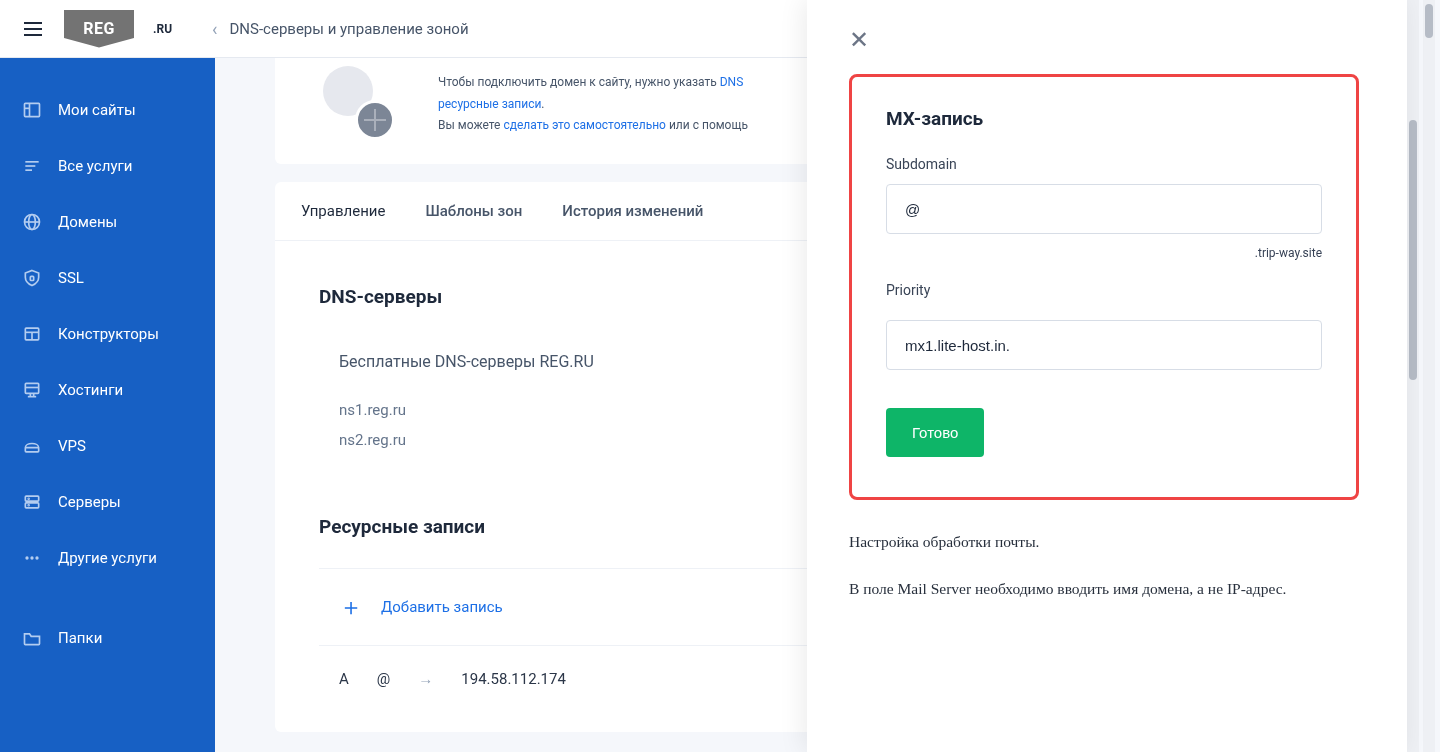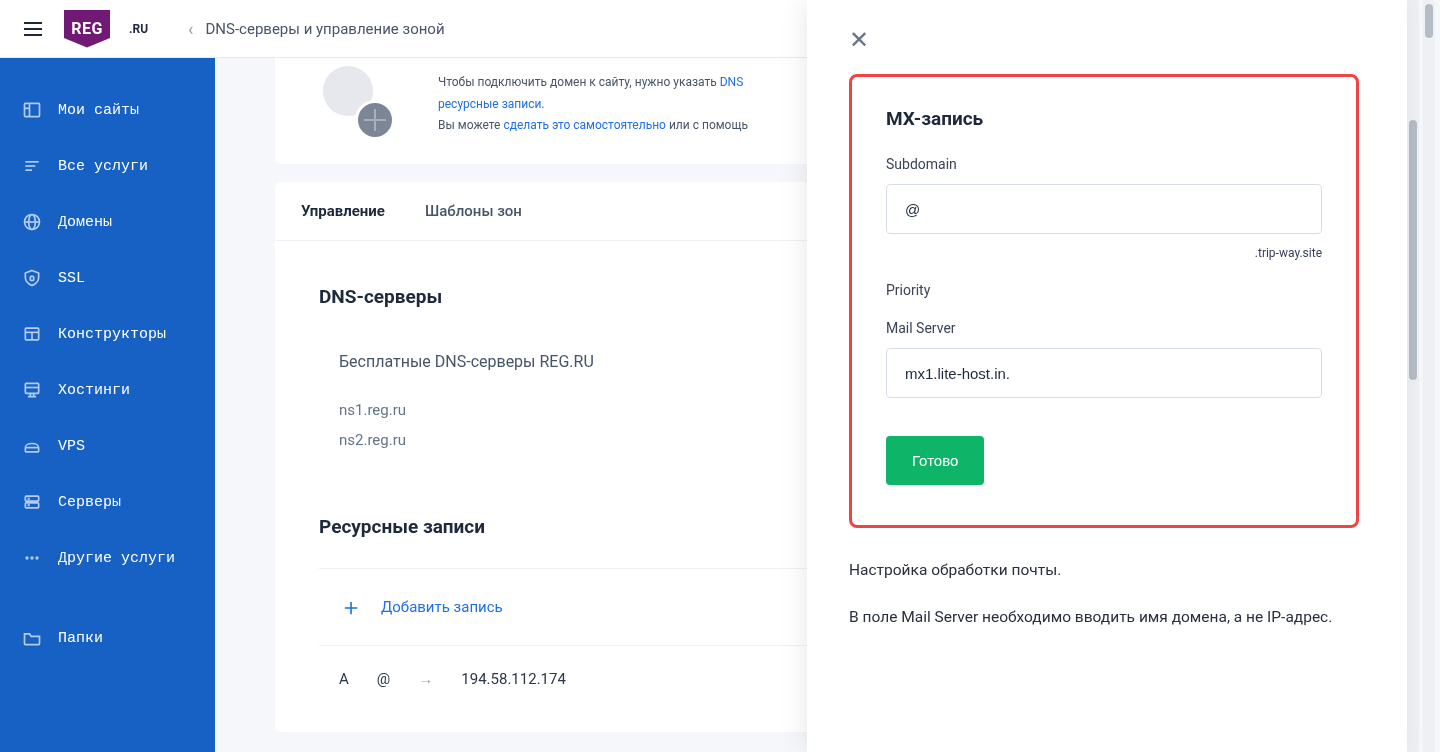--- a/index.html
+++ b/index.html
@@ -39,41 +39,41 @@
   left: 0; right: 33px; top: 0; height: 58px;
   background: #fff;
   display: flex; align-items: center;
   border-bottom: 1px solid #e5e9f0;
   z-index: 2;
 }
 .hamburger { width: 18px; height: 14px; margin-left: 24px; display: flex; flex-direction: column; justify-content: space-between; cursor: pointer; }
 .hamburger span { height: 2px; background: #1e293b; display: block; }
 .logo { margin-left: 22px; display: flex; align-items: center; }
 .logo .shield {
-  width: 46px; height: 38px; background: #701a75; position: relative;
+  width: 70px; height: 38px; background: #737373; position: relative;
   clip-path: polygon(0 0, 100% 0, 100% 75%, 50% 100%, 0 75%);
   display: flex; align-items: center; justify-content: center;
 }
 .logo .shield-text { color: #fff; font-weight: 700; font-size: 16px; letter-spacing: 0.5px; }
 .logo-ru { font-weight: 700; font-size: 12px; color: #1e293b; margin-left: 19px; }
 .breadcrumb { display: flex; align-items: center; margin-left: 40px; }
 .chev-back { color: #94a3b8; font-size: 18px; margin-right: 12px; }
 .breadcrumb-text { color: #475569; font-size: 15px; }
 
 
 .sidebar {
   position: absolute; left: 0; top: 58px; bottom: 0; width: 215px;
   background: #1760c4;
   padding-top: 24px;
   z-index: 2;
 }
 .side-item {
   display: flex; align-items: center; gap: 16px;
   padding: 19px 22px;
-  color: #fff; font-size: 15px; cursor: pointer; font-family: Liberation Mono, monospace;
+  color: #fff; font-size: 15px; cursor: pointer;
 }
 .side-icon { width: 20px; height: 18px; opacity: 0.85; flex: 0 0 20px; display:flex; align-items:center; justify-content:center; }
 .side-icon svg { width: 20px; height: 20px; }
 
 
 .content {
   position: absolute; left: 215px; top: 58px; right: 33px; bottom: 0;
   background: #f5f7fb;
 }
 .banner {
@@ -95,21 +95,21 @@
 .banner-text { font-size: 12px; color: #475569; line-height: 1.8; margin-left: 11px; }
 .banner-text a { color: #1e70e6; text-decoration: none; }
 
 .card {
   margin: 0 0 0 60px;
   background: #fff;
   border-radius: 6px;
 }
 .tabs { display: flex; gap: 40px; padding: 0 26px; border-bottom: 1px solid #eef1f6;}
 .tab { padding: 20px 0; font-size: 15px; color: #475569; font-weight:500; cursor:pointer;}
-.tab.active { color:#1e293b; font-weight:700; position:relative;}
+.tab.active { color:#1e293b; font-weight:400; position:relative;}
 .card-body { padding: 44px 44px 20px 44px; }
 .h2 { font-size: 19px; font-weight: 700; color:#1e293b; margin-bottom: 44px;}
 .sub { font-size: 16px; color:#475569; margin-bottom: 24px; margin-left: 20px;}
 .ns { font-size: 15px; color:#64748b; margin-left: 20px; line-height: 2;}
 .section { margin-top: 60px; }
 .add-row { display:flex; align-items:center; gap:18px; padding: 22px 20px; color:#1e70e6; font-size:15px; cursor:pointer; border-top:1px solid #eef1f6;}
 .plus { font-size: 24px; font-weight: 300; color:#1e70e6;}
 .rec-row { display:flex; align-items:center; gap:28px; padding: 24px 20px; border-top:1px solid #eef1f6; font-size:15px; color:#2b3648;}
 .arrow { color:#94a3b8; }
 
@@ -142,21 +142,21 @@
   content:''; position:absolute; right:18px; top:21px;
   border-left:5px solid transparent; border-right:5px solid transparent; border-top:6px solid #303a4b;
 }
 .suffix { text-align: right; font-size: 12px; color:#374256; margin-top:12px; }
 .btn-done {
   background:#0eb568; color:#fff; border:none; border-radius:4px;
   padding: 16px 26px; font-size: 15px; font-weight:500; cursor:pointer;
   margin-top: 16px;
 }
 .help { font-size: 15.5px; color:#28303d; line-height: 1.6; margin-top: 30px;}
-.help p { margin-bottom: 22px; }
+.help p { margin-bottom: 22px; font-family: Liberation Serif, serif; }
 </style>
 </head>
 <body>
 
 <div class="topbar">
   <div class="hamburger">
     <span></span>
       <span></span>
       <span></span>
   </div>
@@ -284,20 +284,21 @@
       <span>Чтобы подключить домен к сайту, нужно указать </span><a href="#">DNS</a><br>
       <a href="#">ресурсные записи</a><span>.</span><br>
       <span>Вы можете </span><a href="#">сделать это самостоятельно</a><span> или с помощь</span>
     </div>
   </div>
 
   <div class="card" style="margin-top:18px;">
     <div class="tabs">
       <div class="tab active">Управление</div>
       <div class="tab">Шаблоны зон</div>
+      <div class="tab">История изменений</div>
     </div>
     <div class="card-body">
       <div class="h2">DNS-серверы</div>
       <div class="sub">Бесплатные DNS-серверы REG.RU</div>
       <div class="ns">ns1.reg.ru</div>
       <div class="ns">ns2.reg.ru</div>
 
       <div class="section">
         <div class="h2" style="margin-bottom:30px">Ресурсные записи</div>
         <div class="add-row">
@@ -324,21 +325,20 @@
       <label class="label">Subdomain</label>
       <input class="input" value="@" style="">
       <div class="suffix">.trip-way.site</div>
     </div>
 
     <div class="form-group">
       <label class="label">Priority</label>
     </div>
 
     <div class="form-group">
-      <label class="label">Mail Server</label>
       <input class="input" value="mx1.lite-host.in." style="">
     </div>
 
     <button class="btn-done">Готово</button>
   </div>
 
   <div class="help">
     <p>Настройка обработки почты.</p>
     <p>В поле Mail Server необходимо вводить имя домена, а не IP-адрес.</p>
   </div>

